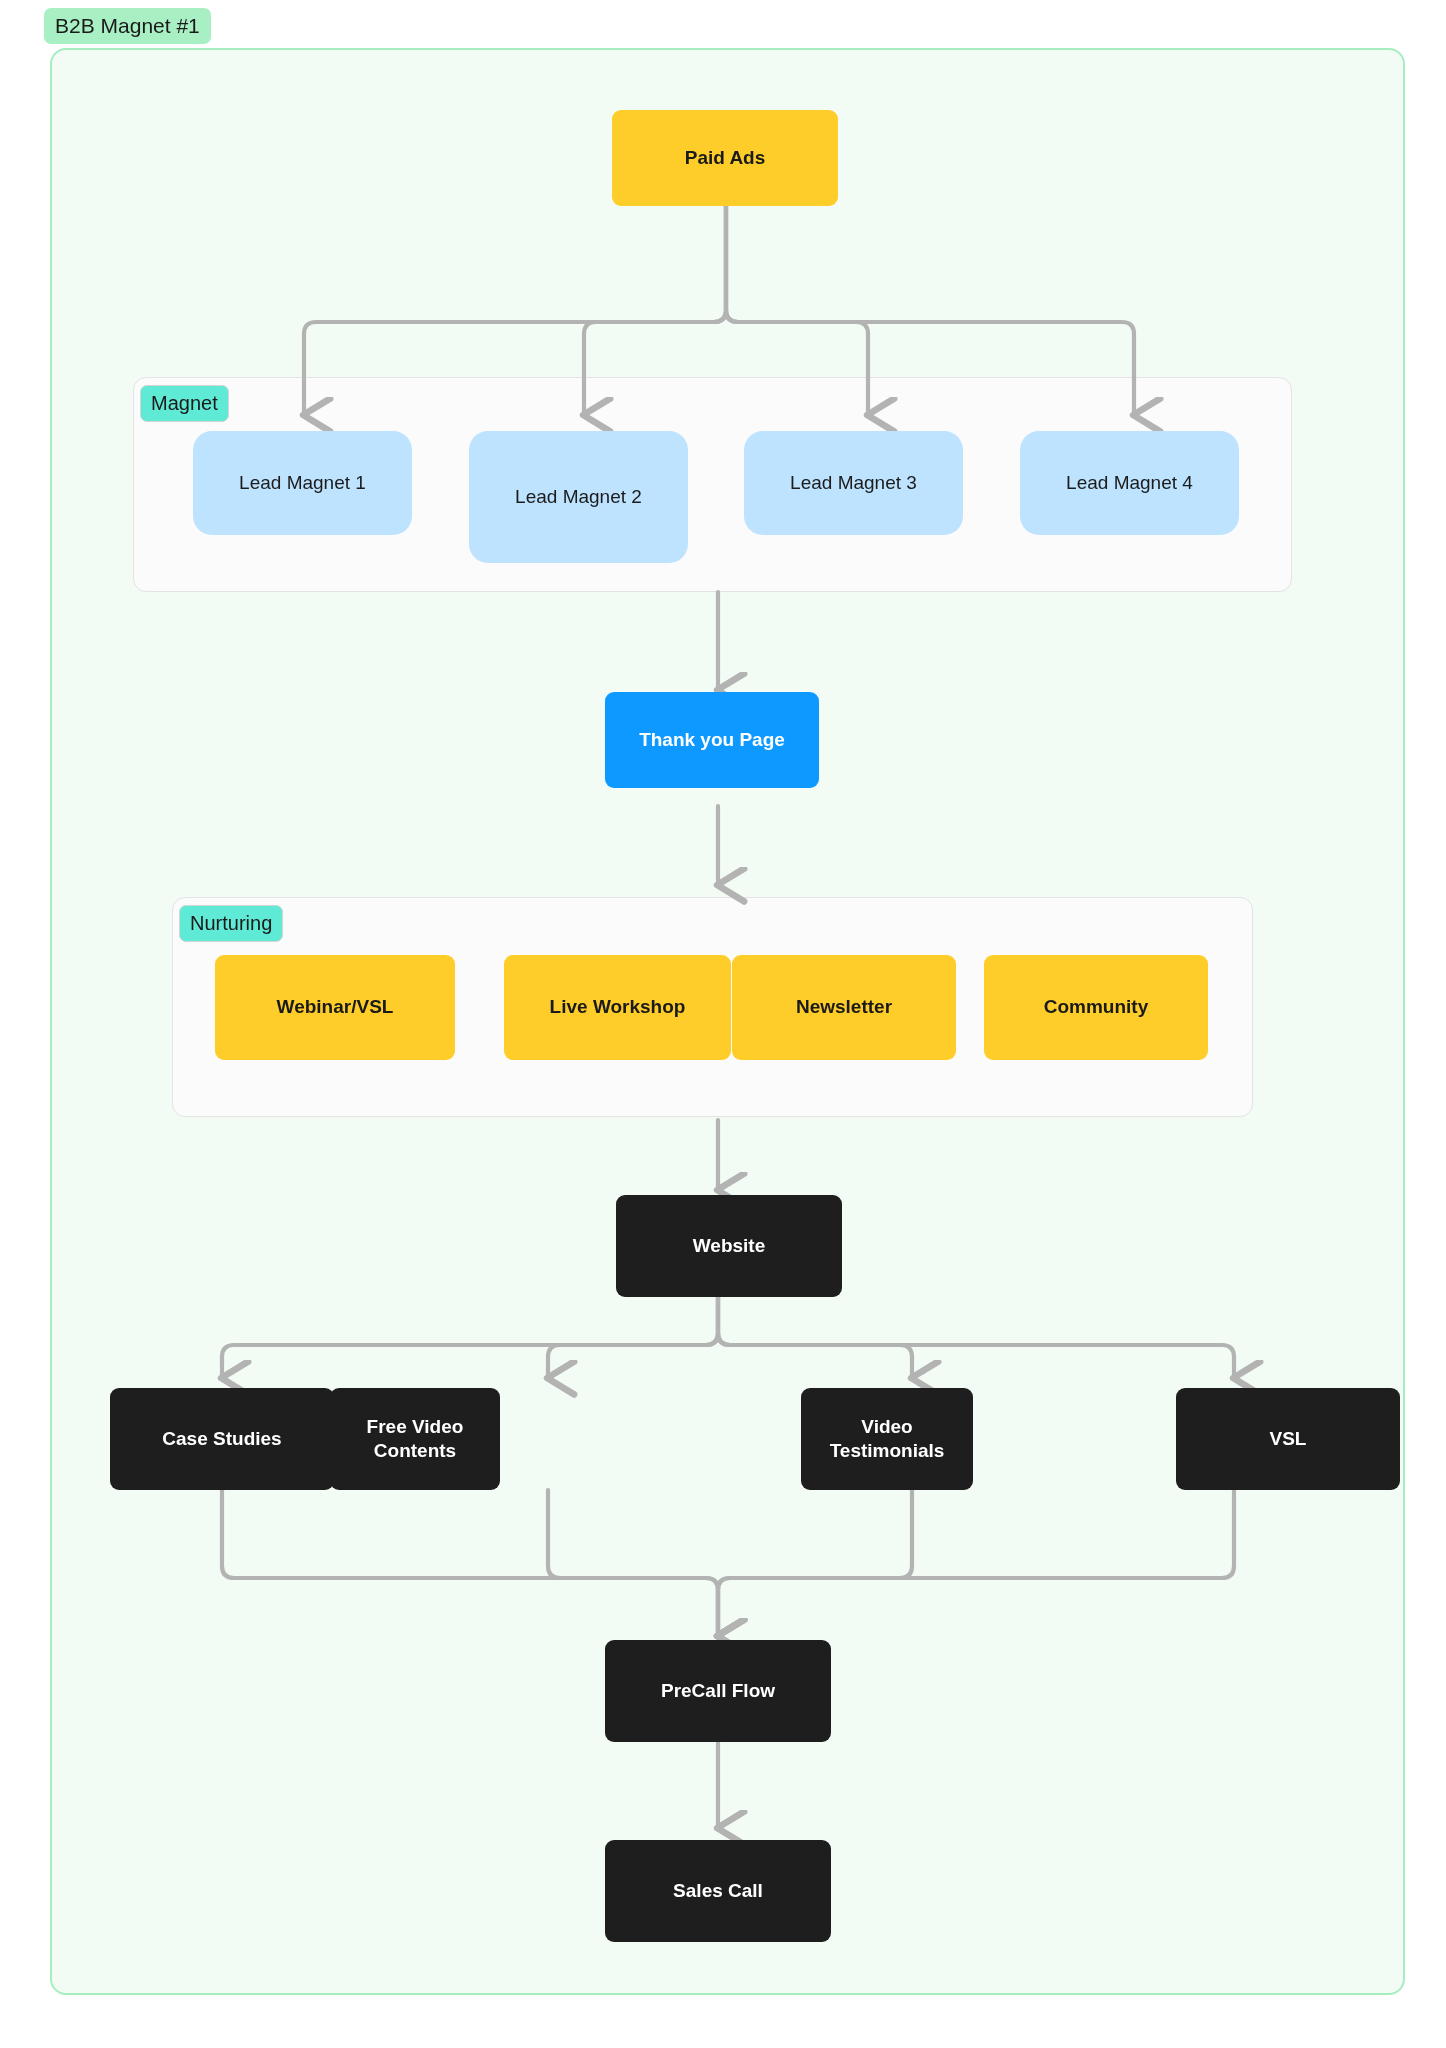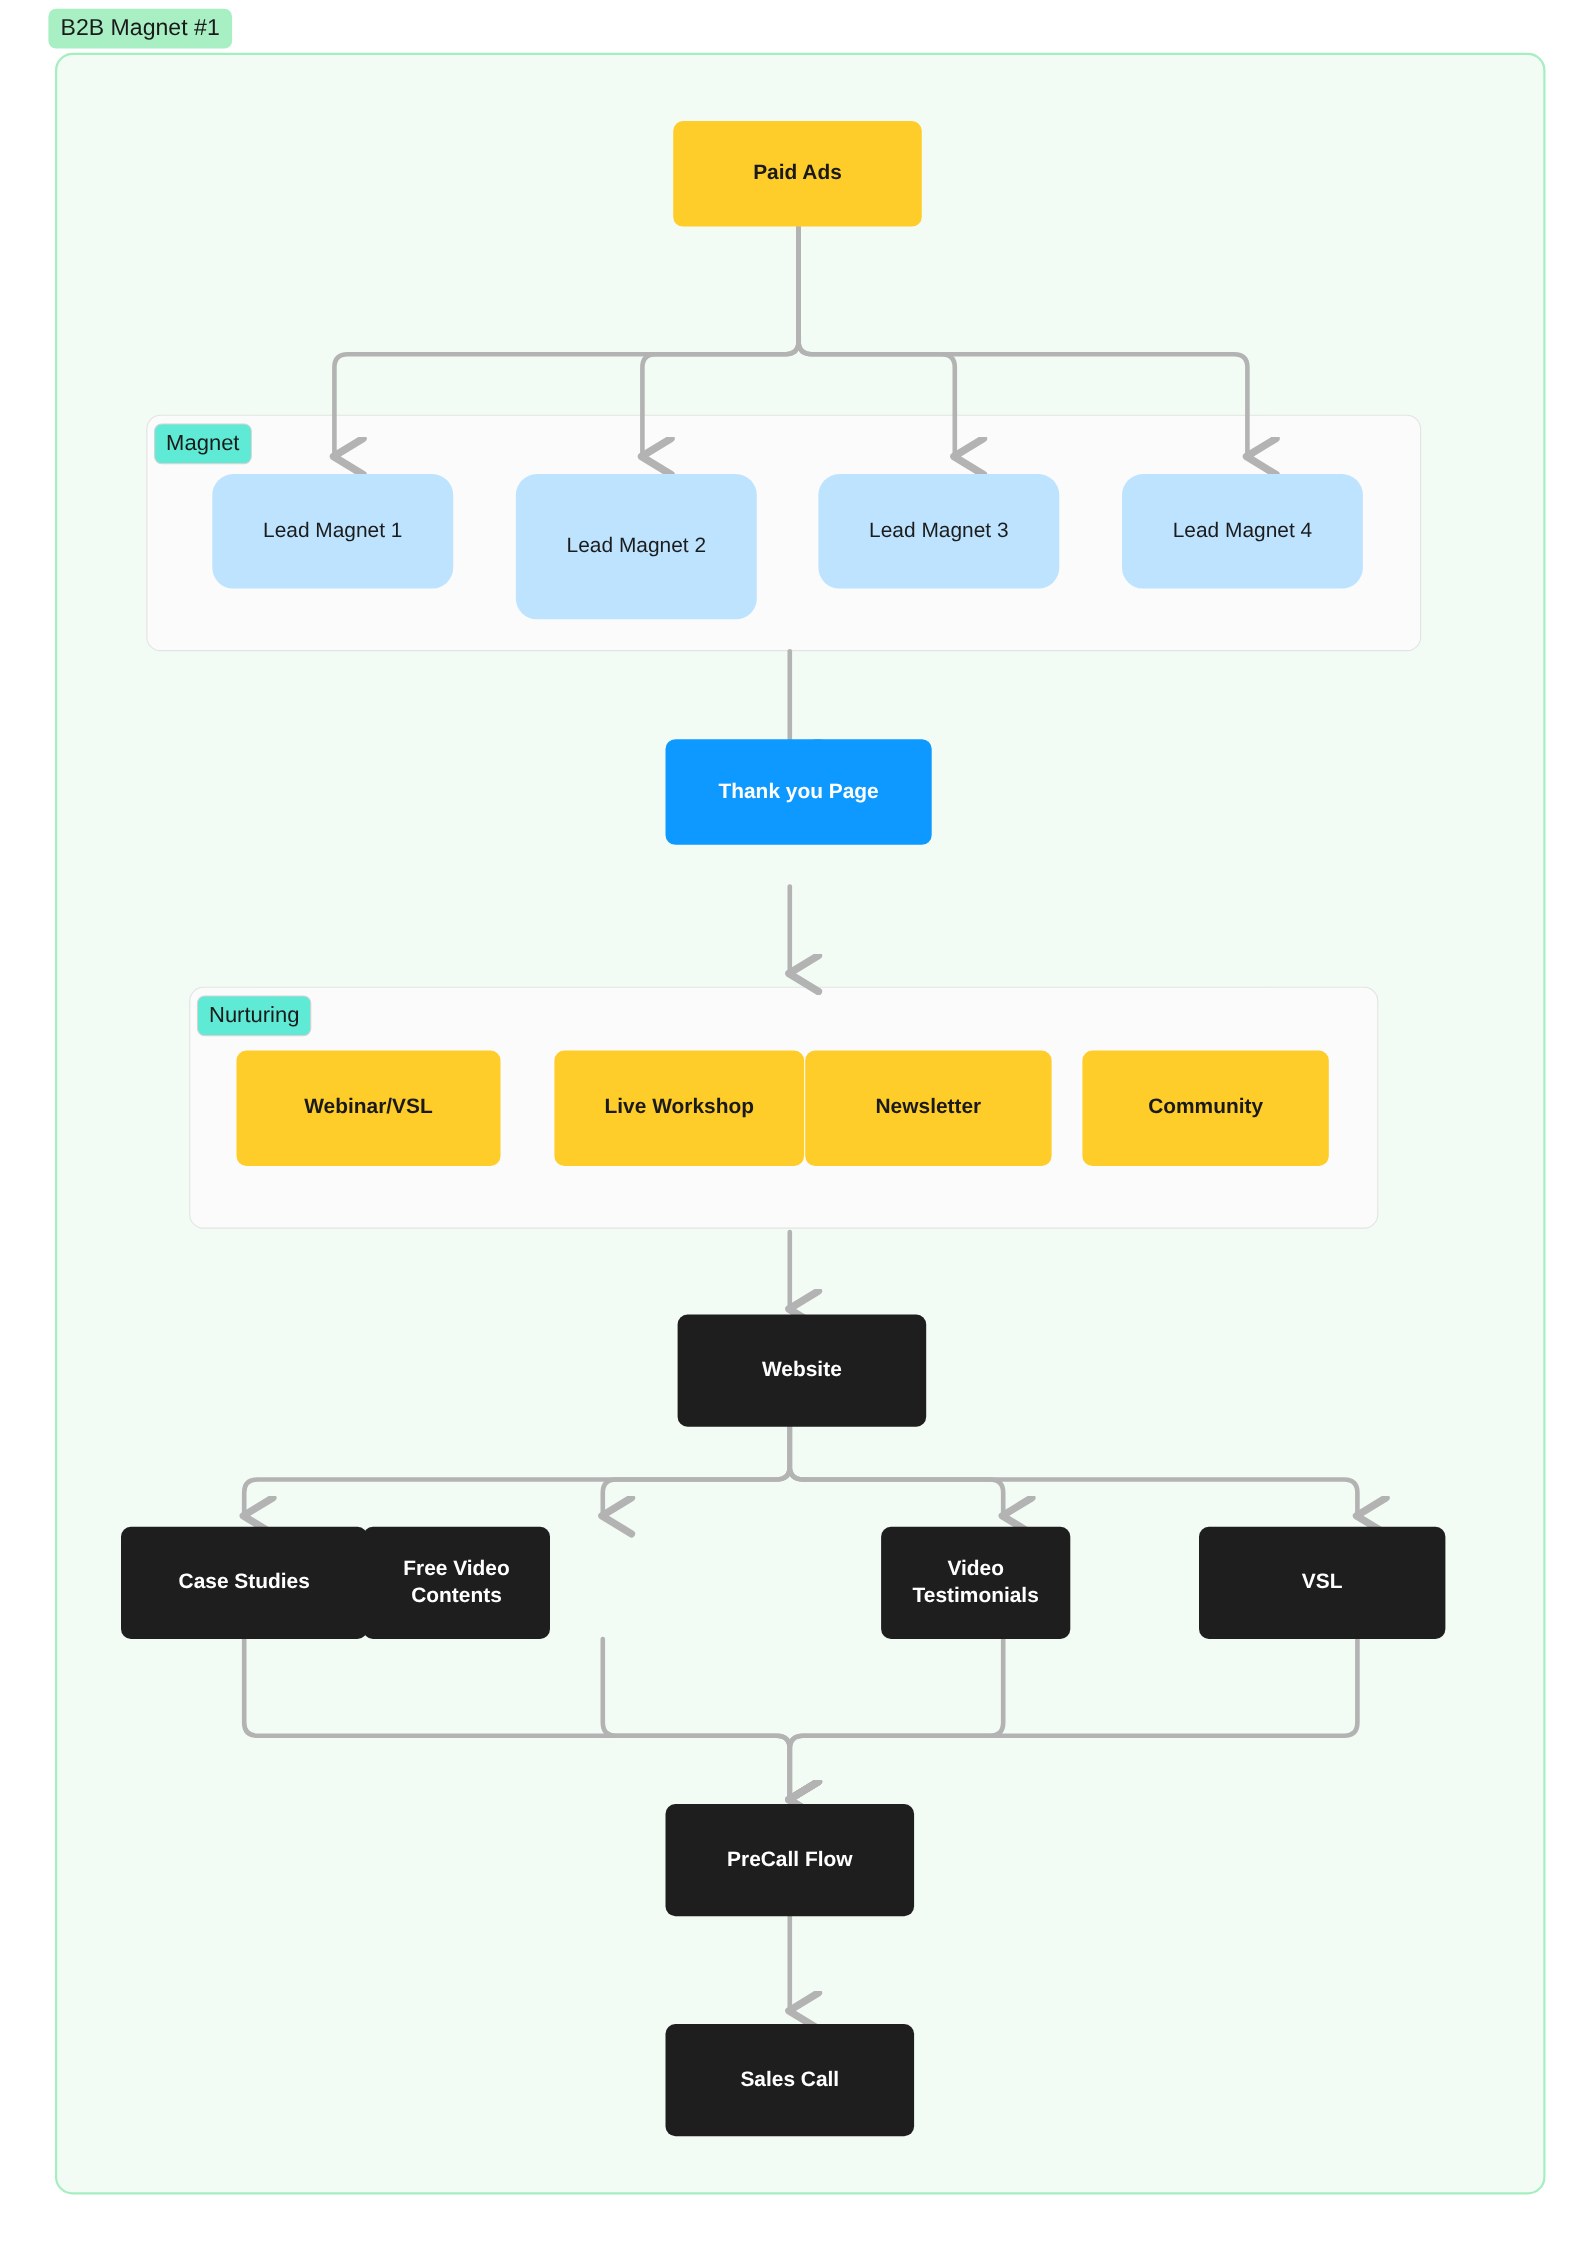--- a/index.html
+++ b/index.html
@@ -158,21 +158,21 @@
   <div class="node node-yellow" style="left:612px; top:110px; width:226px; height:96px;">Paid Ads</div>
 
   <div class="group-box" style="left:133px; top:377px; width:1159px; height:215px;"></div>
   <div class="group-label" style="left:140px; top:385px;">Magnet</div>
 
   <div class="node node-blue-light" style="left:193px; top:431px; width:219px; height:104px;">Lead Magnet 1</div>
   <div class="node node-blue-light" style="left:469px; top:431px; width:219px; height:132px;">Lead Magnet 2</div>
   <div class="node node-blue-light" style="left:744px; top:431px; width:219px; height:104px;">Lead Magnet 3</div>
   <div class="node node-blue-light" style="left:1020px; top:431px; width:219px; height:104px;">Lead Magnet 4</div>
 
-  <div class="node node-blue" style="left:605px; top:672px; width:242px; height:96px;">Thank you Page</div>
+  <div class="node node-blue" style="left:605px; top:692px; width:214px; height:96px;">Thank you Page</div>
 
   <div class="group-box" style="left:172px; top:897px; width:1081px; height:220px;"></div>
   <div class="group-label" style="left:179px; top:905px;">Nurturing</div>
 
   <div class="node node-yellow" style="left:215px; top:955px; width:240px; height:105px;">Webinar/VSL</div>
   <div class="node node-yellow" style="left:504px; top:955px; width:227px; height:105px;">Live Workshop</div>
   <div class="node node-yellow" style="left:732px; top:955px; width:224px; height:105px;">Newsletter</div>
   <div class="node node-yellow" style="left:984px; top:955px; width:224px; height:105px;">Community</div>
 
   <div class="node node-dark" style="left:605px; top:1195px; width:226px; height:102px;margin-left:11px;">Website</div>
@@ -184,21 +184,21 @@
   <div class="node node-dark" style="left:330px; top:1388px; width:170px; height:102px; flex-direction:column;">
     <span>Free Video</span>
     <span>Contents</span>
   </div>
 
   <div class="node node-dark" style="left:801px; top:1388px; width:172px; height:102px; flex-direction:column;">
     <span>Video</span>
     <span>Testimonials</span>
   </div>
 
-  <div class="node node-dark" style="left:1090px; top:1388px; width:224px; height:102px;">
+  <div class="node node-dark" style="left:1176px; top:1388px; width:224px; height:102px;">
     <span>VSL</span>
   </div>
 
   <div class="node node-dark" style="left:605px; top:1640px; width:226px; height:102px;">PreCall Flow</div>
 
   <div class="node node-dark" style="left:605px; top:1840px; width:226px; height:102px;">Sales Call</div>
 
 </div>
 
 </body></html>

